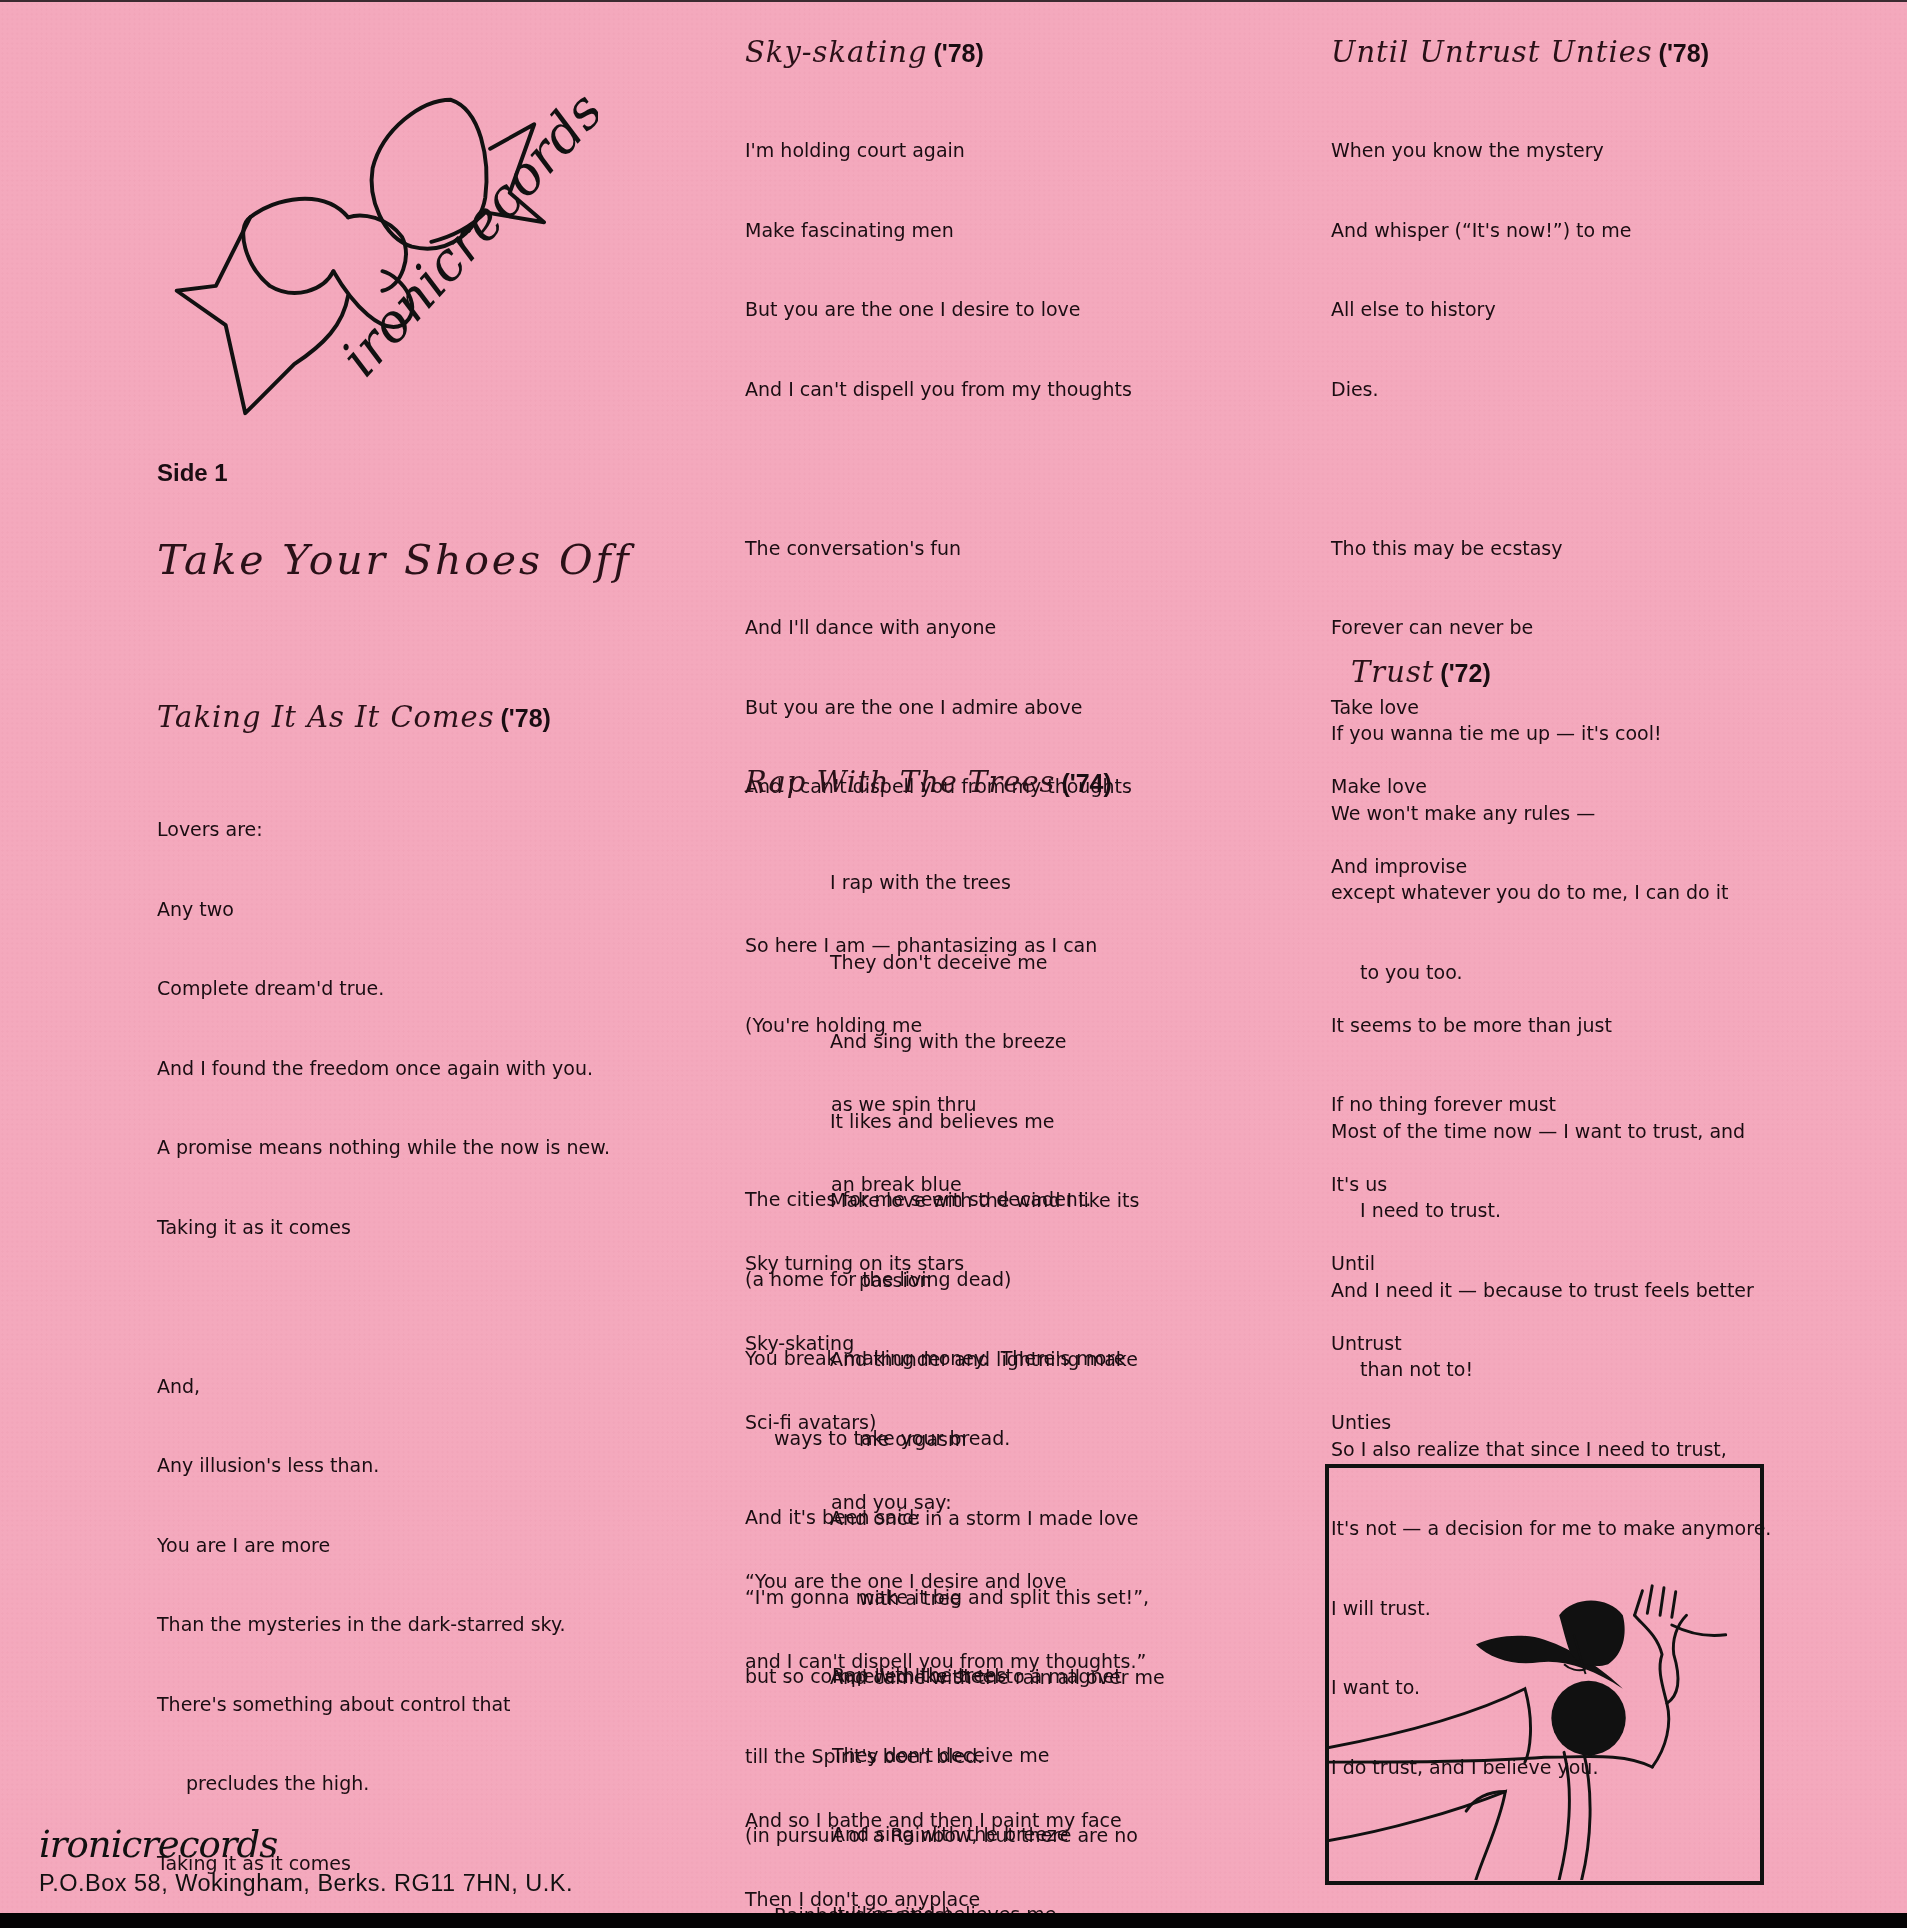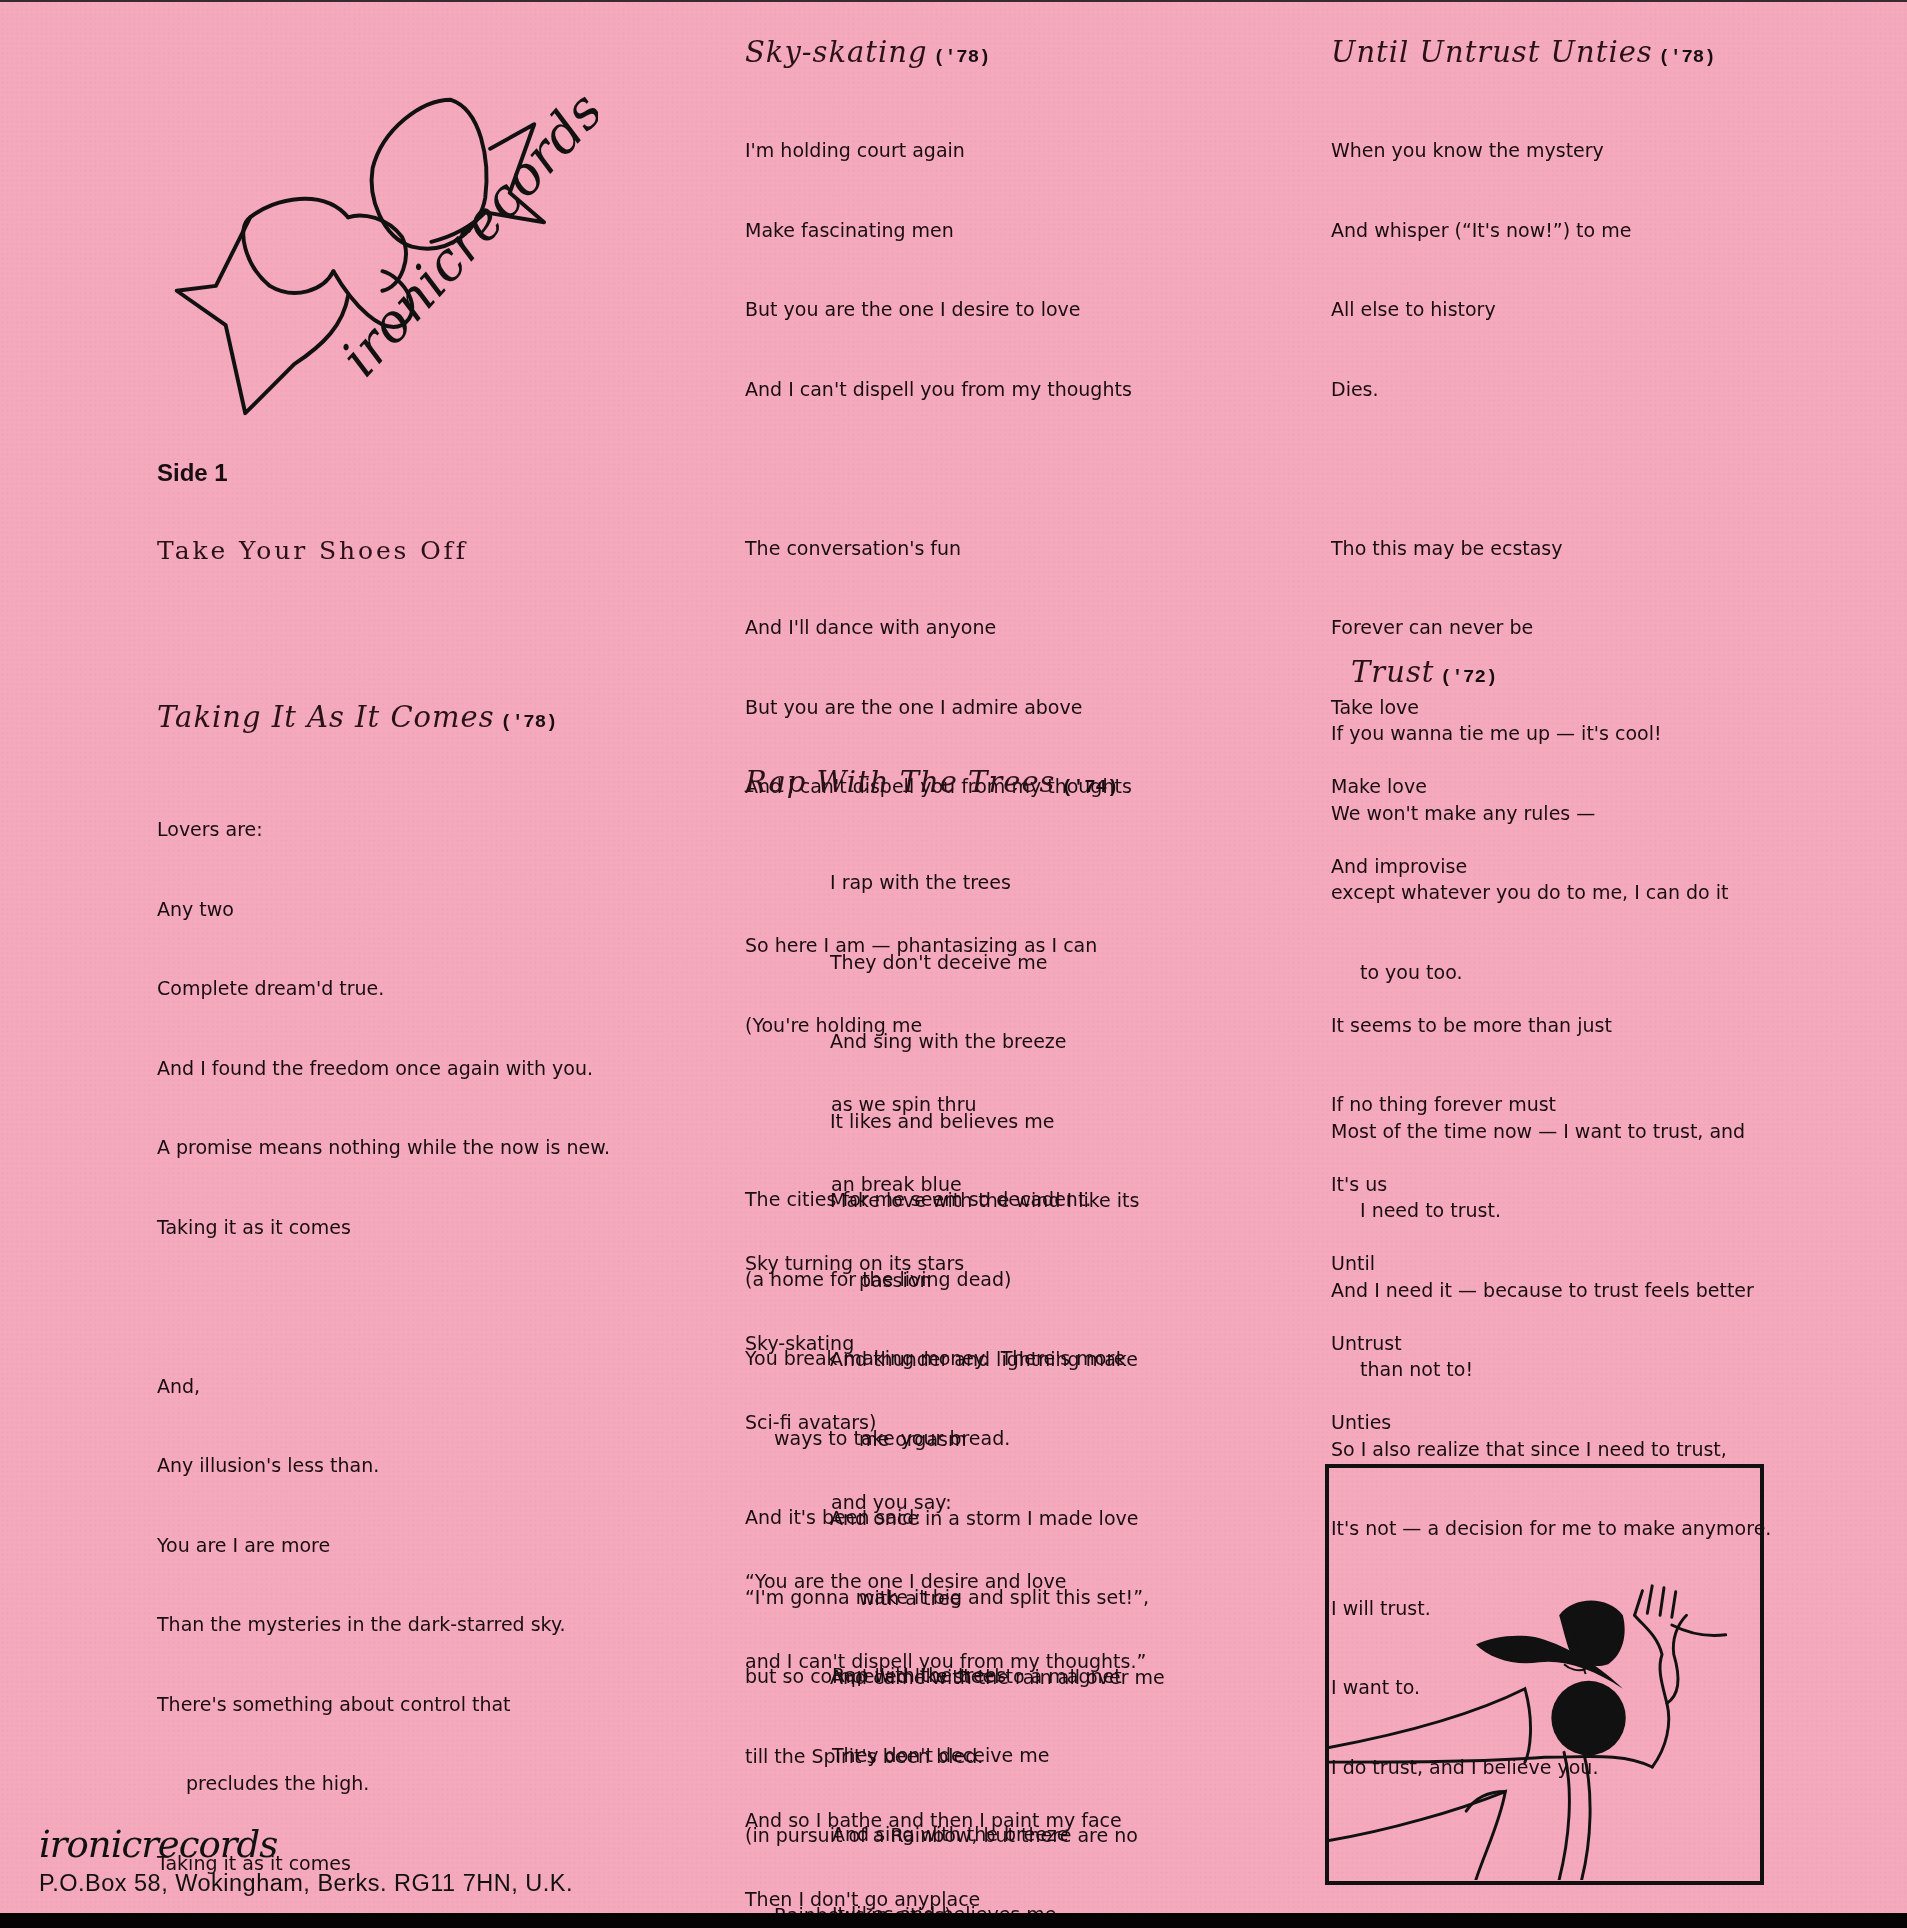--- a/index.html
+++ b/index.html
@@ -13,30 +13,30 @@
     color:#1a0d12;
   }
   .bottom-band { position:absolute; left:0; top:1913px; width:1907px; height:15.7px; background:#050304; }
   .top-line { position:absolute; left:0; top:0; width:1907px; height:2px; background:#3a2a30; }
 
   .song-title { position:absolute; white-space:nowrap; }
   .script {
     font-family: "DejaVu Serif", serif; font-style:italic;
     font-size:29px; letter-spacing:1px; color:#2a1118;
   }
-  .year { font-family:Liberation Mono, monospace; font-weight:bold; font-size:19px; margin-left:5.9px; }
+  .year { font-family:Liberation Sans, sans-serif; font-weight:bold; font-size:25px; margin-left:5.9px; }
 
   .lyrics { position:absolute; font-size:19px; line-height:26.5px; white-space:pre; }
   .lyrics .line { display:block; height:26.5px; }
   .lyrics .indent1 { padding-left:29px; }
   .lyrics .indent3 { padding-left:86px; }
   .lyrics .blank { height:26.5px; }
 
   .side-label { position:absolute; left:157px; top:457px; font-family:"Liberation Sans", sans-serif; font-weight:bold; font-size:24px; }
-  .album-title { position:absolute; left:157px; top:534px; font-family:"DejaVu Serif", serif; font-size:25px; letter-spacing:2.9px; color:#2a1118; }
+  .album-title { position:absolute; left:157px; top:534px; font-family:"DejaVu Serif", serif; font-style:italic; font-size:41px; letter-spacing:2.9px; color:#2a1118; }
 
   .logo-bow { position:absolute; left:157px; top:39px; width:441px; height:382px; }
   .footer-logo { position:absolute; left:39px; top:1821px; font-family:"DejaVu Serif", serif; font-style:italic; font-size:37px; letter-spacing:-1px; color:#111; }
   .footer-address { position:absolute; left:39px; top:1868px; font-family:"Liberation Sans", sans-serif; font-size:23.5px; letter-spacing:0.5px; color:#111; }
 
   .art-frame { position:absolute; left:1325px; top:1462px; width:439px; height:421px; border:4.9px solid #111; box-sizing:border-box; overflow:hidden; }
 </style>
 </head>
 <body>
 

